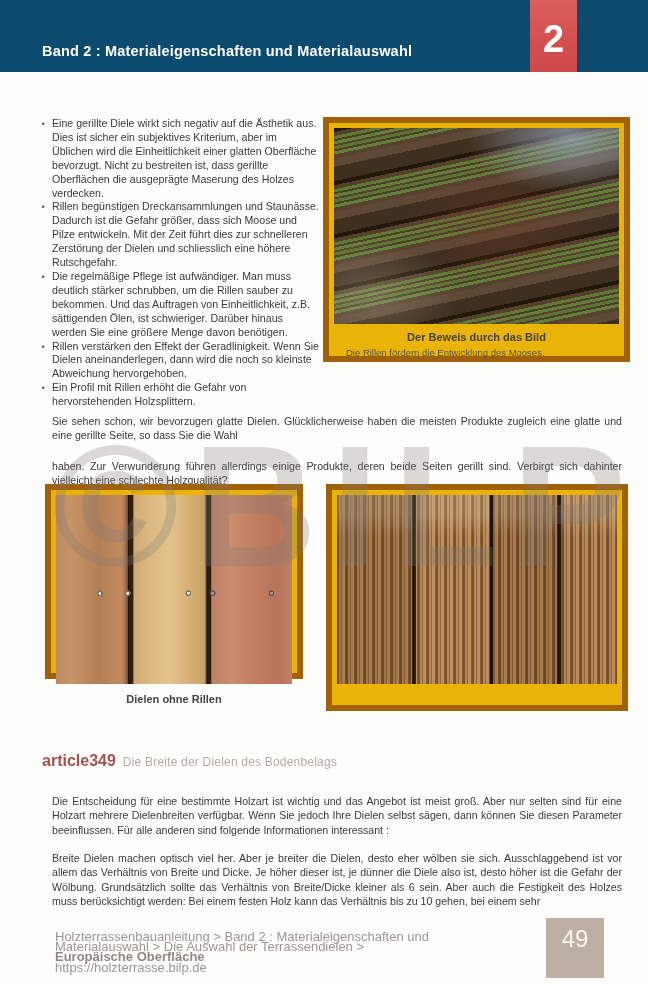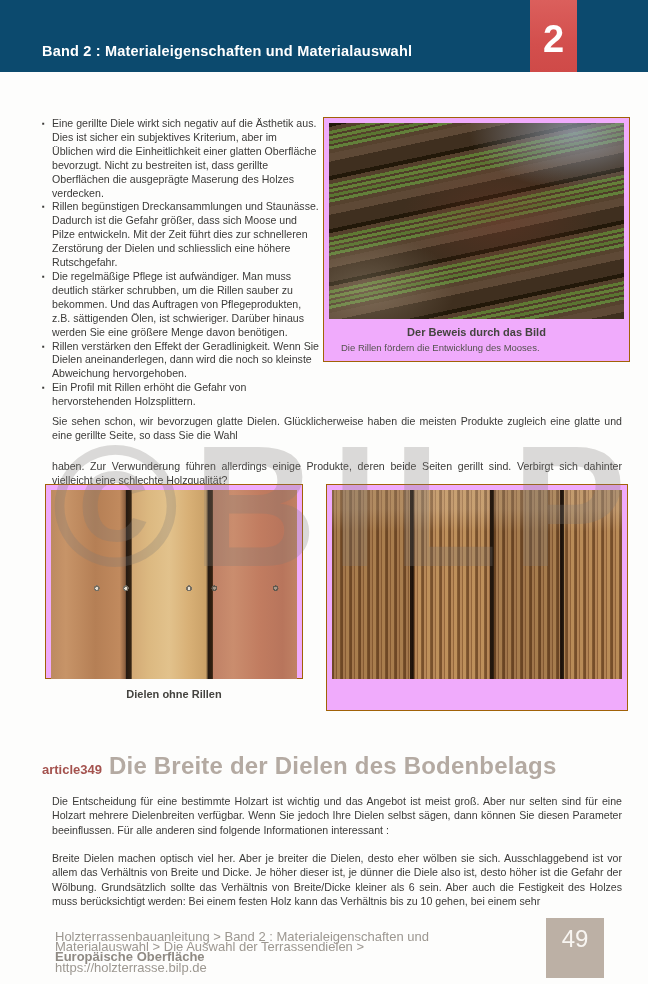--- a/index.html
+++ b/index.html
@@ -45,21 +45,21 @@
     content:"▪";position:absolute;left:0;top:0;font-size:8px;color:#3b3a38;
   }
   .para{
     position:absolute;left:42px;width:570px;
     font-size:10.6px;line-height:14.3px;text-align:justify;margin:10px;
   }
   .para1{top:404px;}
   .para2{top:449px;}
   
   .figure{
-    position:absolute;background:#f0abfc;border:1px solid #a16207;
+    position:absolute;background:#eab308;border:6px solid #a16207;
     box-sizing:border-box;padding:5px;
   }
   .figure-top{left:323px;top:117px;width:307px;height:245px;}
   .figure-left{left:45px;top:484px;width:258px;height:195px;}
   .figure-right{left:326px;top:484px;width:302px;height:227px;}
   .photo{width:100%;box-sizing:border-box;}
   .photo-moss{
     height:196px;
     background:
       radial-gradient(ellipse 150px 80px at 83% 5%, rgba(152,166,186,0.75), rgba(152,166,186,0) 70%),
@@ -117,22 +117,22 @@
   }
   .fig-caption-center{
     font-size:11px;font-weight:bold;text-align:center;color:#44433f;
     margin-top:9px;
   }
   
   .section-heading{
     position:absolute;left:42px;top:752px;width:580px;
     display:flex;align-items:baseline;gap:7px;
   }
-  .article-tag{font-size:13px;font-weight:bold;color:#a4524e;}
-  .section-title{font-size:24px;font-weight:bold;color:#b4aaa2;letter-spacing:.2px;}
+  .article-tag{font-size:16px;font-weight:bold;color:#a4524e;}
+  .section-title{font-size:12px;font-weight:normal;color:#b4aaa2;letter-spacing:.2px;}
   .spara1{top:784px;}
   .spara2{top:841px;}
   
   .footer-text{
     position:absolute;left:55px;top:932px;width:470px;
     font-size:13px;line-height:10.2px;color:#9c9790;
   }
   .footer-line2{font-weight:bold;color:#8f8a83;}
   .page-box{
     position:absolute;left:546px;top:918px;width:58px;height:60px;
@@ -150,21 +150,21 @@
     <div class="chapter-box">
       <span class="chapter-num">2</span>
     </div>
   </div>
 
   <div class="watermark">©BILP</div>
 
   <ul class="bullets">
     <li><span>Eine gerillte Diele wirkt sich negativ auf die Ästhetik aus. Dies ist sicher ein subjektives Kriterium, aber im Üblichen wird die Einheitlichkeit einer glatten Oberfläche bevorzugt. Nicht zu bestreiten ist, dass gerillte Oberflächen die ausgeprägte Maserung des Holzes verdecken.</span></li>
     <li><span>Rillen begünstigen Dreckansammlungen und Staunässe. Dadurch ist die Gefahr größer, dass sich Moose und Pilze entwickeln. Mit der Zeit führt dies zur schnelleren Zerstörung der Dielen und schliesslich eine höhere Rutschgefahr.</span></li>
-    <li><span>Die regelmäßige Pflege ist aufwändiger. Man muss deutlich stärker schrubben, um die Rillen sauber zu bekommen. Und das Auftragen von Pflegeprodukten, z.B. sättigenden Ölen, ist schwieriger. Darüber hinaus werden Sie eine größere Menge davon benötigen.</span></li>
+    <li><span>Die regelmäßige Pflege ist aufwändiger. Man muss deutlich stärker schrubben, um die Rillen sauber zu bekommen. Und das Auftragen von Einheitlichkeit, z.B. sättigenden Ölen, ist schwieriger. Darüber hinaus werden Sie eine größere Menge davon benötigen.</span></li>
     <li><span>Rillen verstärken den Effekt der Geradlinigkeit. Wenn Sie Dielen aneinanderlegen, dann wird die noch so kleinste Abweichung hervorgehoben.</span></li>
     <li><span>Ein Profil mit Rillen erhöht die Gefahr von hervorstehenden Holzsplittern.</span></li>
   </ul>
 
   <div class="figure figure-top">
     <div class="photo photo-moss"></div>
     <div class="fig-caption-title">Der Beweis durch das Bild</div>
     <div class="fig-caption-sub">Die Rillen fördern die Entwicklung des Mooses.</div>
   </div>
 

